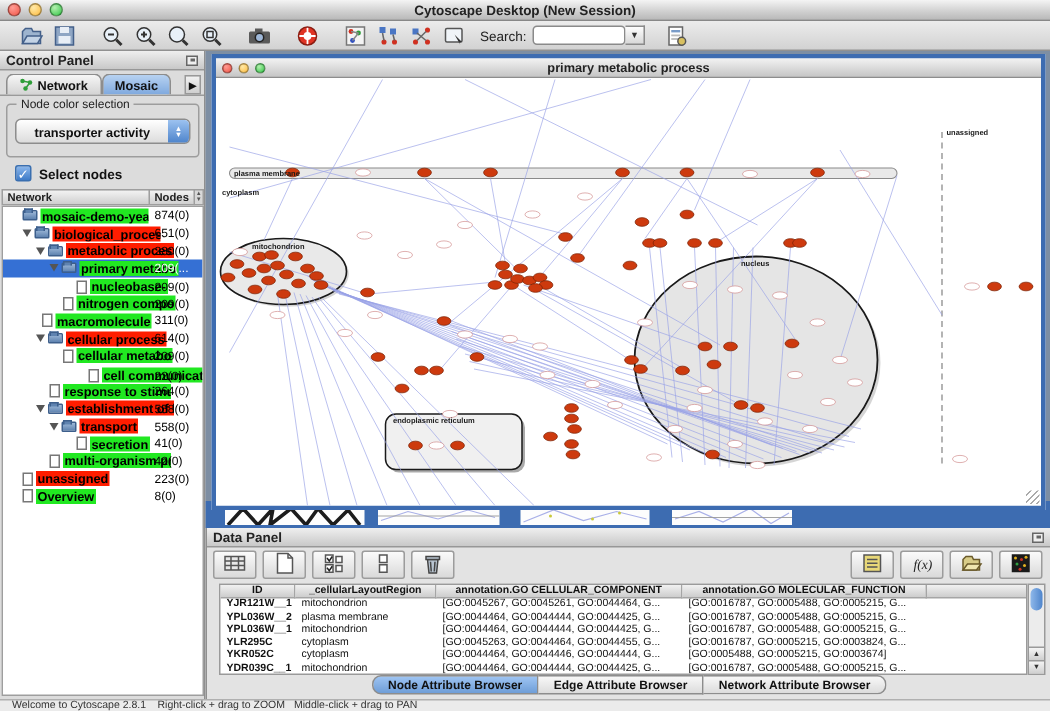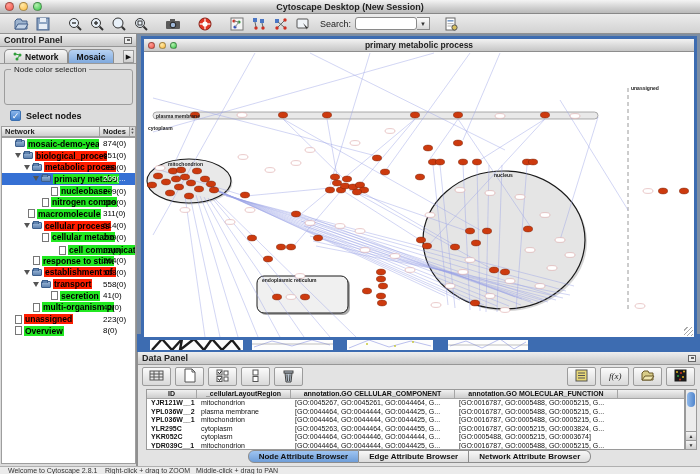--- a/index.html
+++ b/index.html
@@ -254,20 +254,27 @@
         </svg>
       <span>Network</span>
     </span>
     <span class="cp-tab sel">
       <span>Mosaic</span>
     </span>
     <span id="tab-overflow">▶</span>
   </div>
   <div id="color-group">
     <span id="color-group-label">Node color selection</span>
+    <div id="color-combo">
+      <span class="val">transporter activity</span>
+      <span class="stepper">
+          <span>▲</span>
+          <span>▼</span>
+        </span>
+    </div>
   </div>
   <div id="select-row">
     <span id="select-checkbox">✓</span>
     <span id="select-label">Select nodes</span>
   </div>
   <div id="tree-header">
     <span class="th-cell">Network</span>
     <span class="th-cell">Nodes</span>
     <span class="th-corner">▲<br>▼</span>
   </div>

